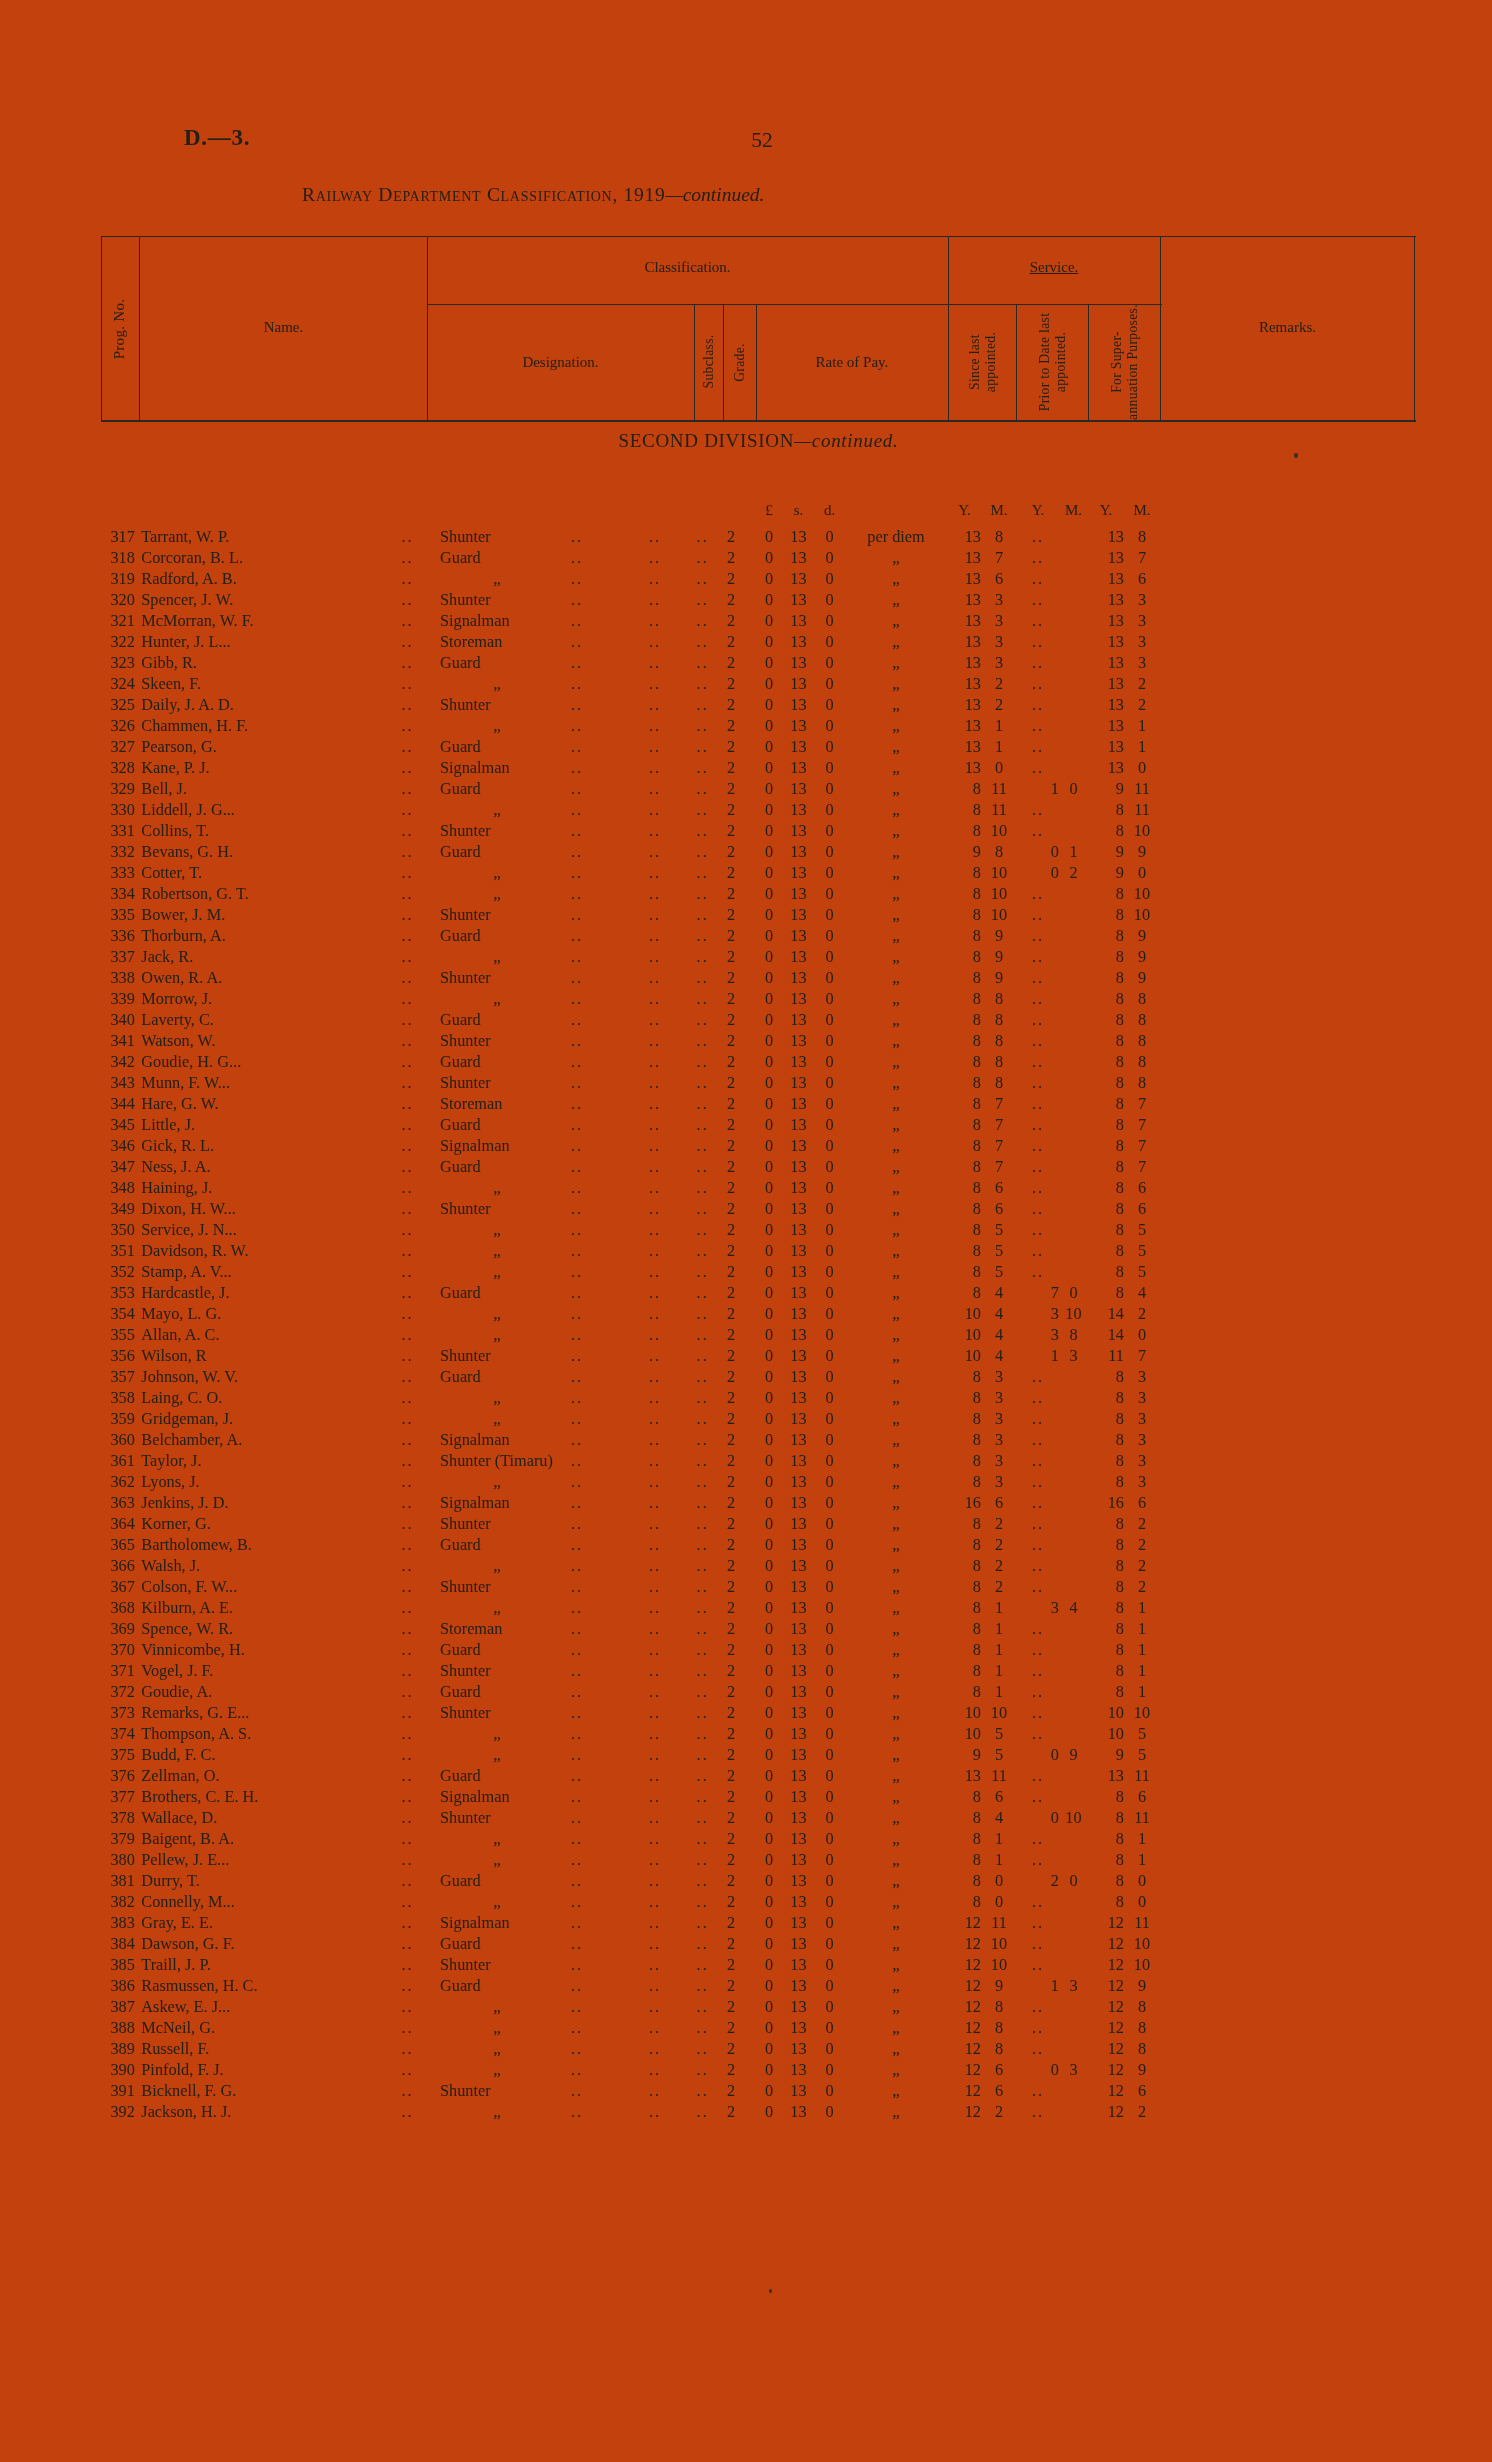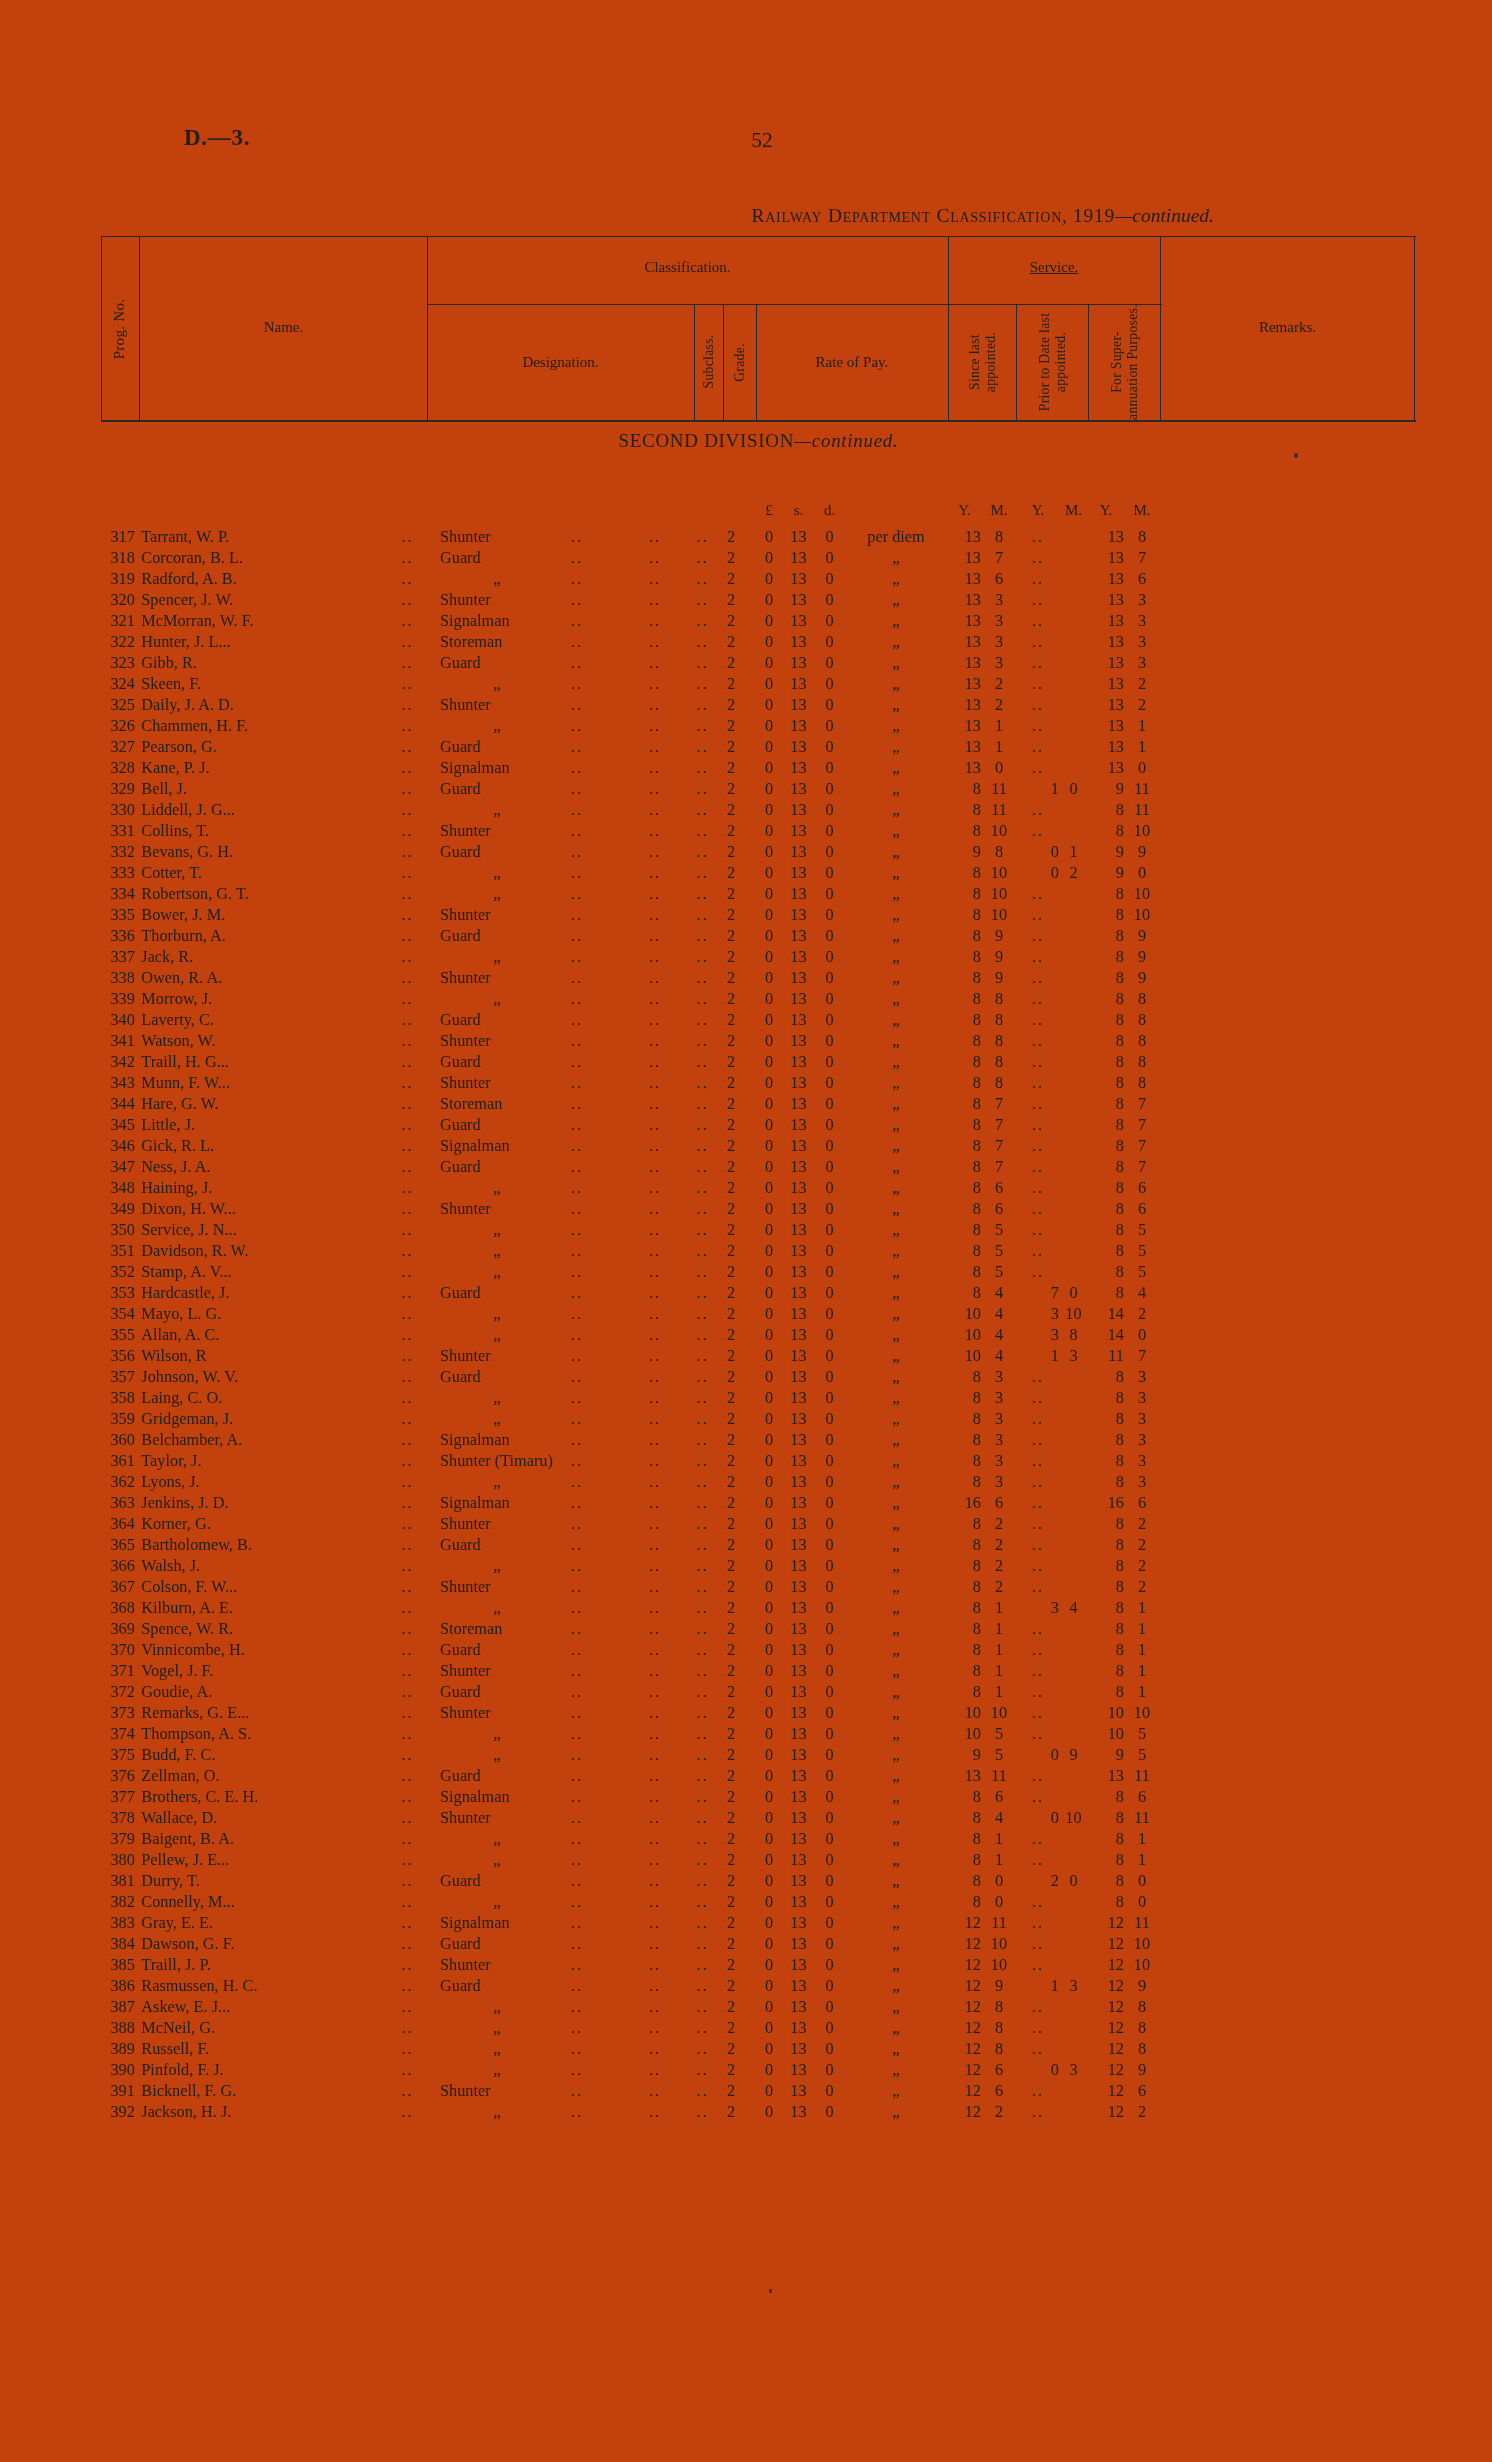--- a/index.html
+++ b/index.html
@@ -9,21 +9,21 @@
     width:1492px;height:2462px;
     background:#c2410c;
     font-family:"Liberation Serif","DejaVu Serif",serif;
     color:#232019;
     overflow:hidden;
     --cols:39px 248px 39px 140px 78px 49px 29px 33px 26px 33px 29px 104px 33px 36px 42px 29px 36px 36px 1fr;
   }
   
   .doc-ref{position:absolute;left:184px;top:125px;font-size:23px;font-weight:bold;letter-spacing:0.7px;}
   .page-num{position:absolute;left:723px;top:128px;width:78px;text-align:center;font-size:21.5px;}
-  .doc-title{position:absolute;left:302px;top:205px;width:912px;text-align:right;font-size:19.5px;}
+  .doc-title{position:absolute;left:302px;top:184px;width:912px;text-align:left;font-size:19.5px;}
   .doc-title .sc{font-variant:small-caps;letter-spacing:0.7px;}
   .it{font-style:italic;}
   
   .hl,.vl{position:absolute;background:#2b2824;}
   
   .hlab{position:absolute;text-align:center;font-size:15px;}
   .vlab{position:absolute;display:flex;align-items:center;justify-content:center;
         text-align:center;transform:rotate(-90deg);font-size:13.7px;line-height:15.6px;letter-spacing:0.3px;}
   
   .division-head{position:absolute;left:101px;top:430px;width:1315px;text-align:center;font-size:19px;letter-spacing:0.7px;}
@@ -638,21 +638,21 @@
       <span class="c c-sy">8</span>
       <span class="c c-sm">8</span>
       <span class="c c-py dots-center">..</span>
       <span class="c c-pm"></span>
       <span class="c c-uy">8</span>
       <span class="c c-um">8</span>
       <span class="c c-rem"></span>
     </div>
       <div class="row">
       <span class="c c-no">342</span>
-      <span class="c c-name">Traill, H. G...</span>
+      <span class="c c-name">Goudie, H. G...</span>
       <span class="c c-l1">..</span>
       <span class="c c-desig">Guard</span>
       <span class="c c-l2">..</span>
       <span class="c c-l3">..</span>
       <span class="c c-sub">..</span>
       <span class="c c-grade">2</span>
       <span class="c c-lb">0</span>
       <span class="c c-s">13</span>
       <span class="c c-d">0</span>
       <span class="c c-note ditto">„</span>

